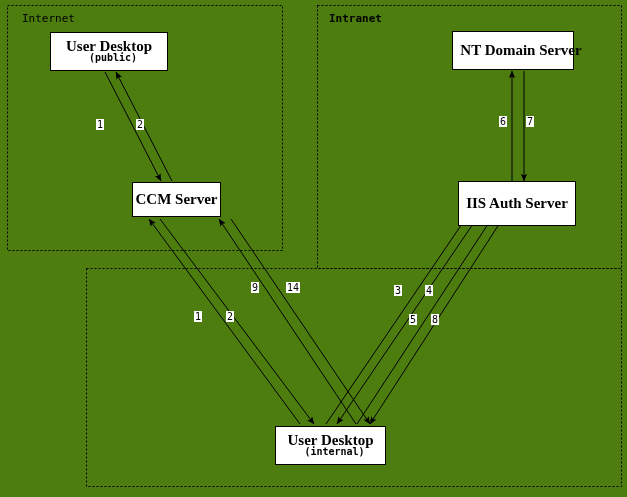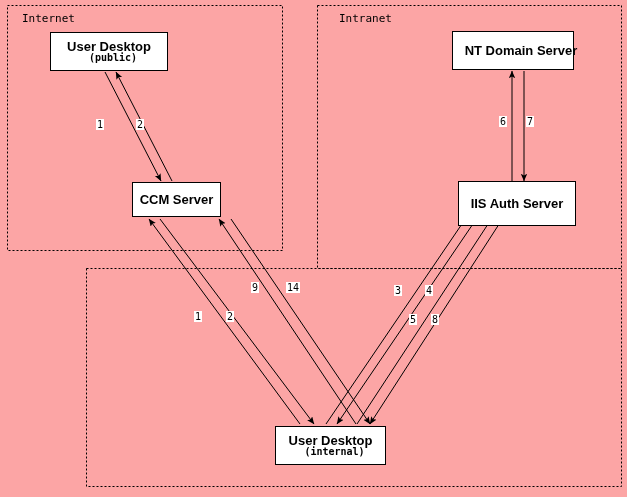--- a/index.html
+++ b/index.html
@@ -4,21 +4,21 @@
 <style>
   html, body {
     margin: 0;
     padding: 0;
     background: #ffffff;
   }
   #canvas {
     position: relative;
     width: 627px;
     height: 497px;
-    background: #fca5a5;
+    background: #4d7c0f;
     font-family: "DejaVu Sans Mono", "Liberation Mono", monospace;
     overflow: hidden;
   }
   svg.layer {
     position: absolute;
     left: 0;
     top: 0;
     width: 627px;
     height: 497px;
   }
@@ -36,22 +36,22 @@
     border: 1px solid #000000;
     background: #ffffff;
     display: flex;
     flex-direction: column;
     align-items: center;
     justify-content: center;
     color: #000000;
     z-index: 5;
   }
   .node .title {
-    font-family: Liberation Sans, sans-serif;
-    font-size: 13px;
+    font-family: Liberation Serif, serif;
+    font-size: 15px;
     font-weight: bold;
     line-height: 13px;
     white-space: nowrap;
   }
   .node .sub {
     font-family: "DejaVu Sans Mono", "Liberation Mono", monospace;
     font-size: 10px;
     font-weight: bold;
     line-height: 10px;
     white-space: nowrap;
@@ -104,21 +104,21 @@
     <line x1="357" y1="424" x2="492" y2="218" stroke="#000000" stroke-width="1" marker-end="url(#ah)"></line>
 
     <line x1="503" y1="218" x2="370" y2="424" stroke="#000000" stroke-width="1" marker-end="url(#ah)"></line>
 
     <line x1="512" y1="181" x2="512" y2="71" stroke="#000000" stroke-width="1" marker-end="url(#ah)"></line>
 
     <line x1="524" y1="71" x2="524" y2="181" stroke="#000000" stroke-width="1" marker-end="url(#ah)"></line>
   </svg>
 
   <div class="zone-label" style="left:22px; top:12px;">Internet</div>
-  <div class="zone-label" style="left:339px; top:12px;">Intranet</div>
+  <div class="zone-label" style="left:329px; top:12px;font-weight:bold;">Intranet</div>
 
   <div class="node" style="left:50px; top:32px; width:118px; height:39px;">
     <span class="title">User Desktop</span>
     <span class="sub">(public)</span>
   </div>
 
   <div class="node" style="left:132px; top:182px; width:89px; height:35px;">
     <span class="title">CCM Server</span>
   </div>
 

